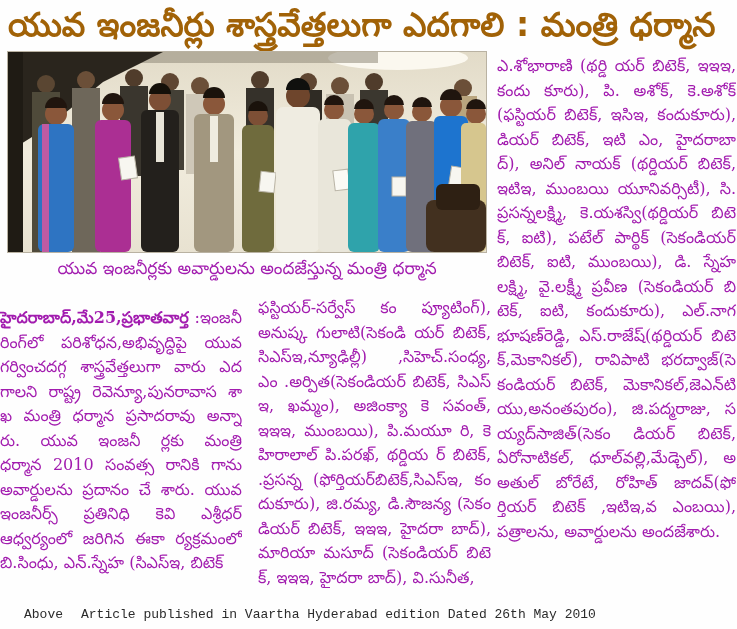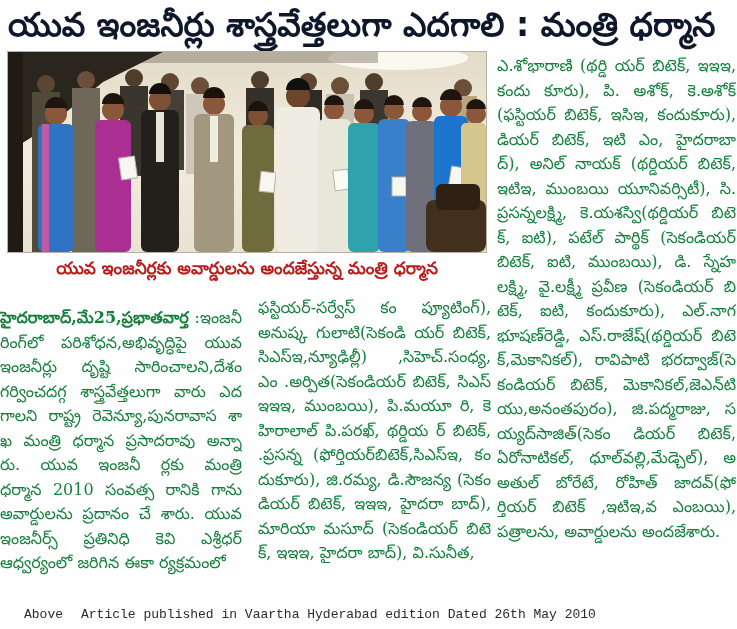--- a/index.html
+++ b/index.html
@@ -7,40 +7,39 @@
     position:relative;
     width:737px;height:629px;
     background:#fefefe;
     overflow:hidden;
     font-family:"DejaVu Sans","Liberation Sans",sans-serif;
     color:#1c1c1c;
   }
   .headline{
     position:absolute;left:8px;top:0px;width:726px;height:52px;
     font-size:33px;font-weight:bold;line-height:50px;
-    color:#0f172a;
+    color:#a16207;
     white-space:nowrap;overflow:hidden;
     font-family:"DejaVu Sans","Liberation Sans",sans-serif;
   }
   .photo-wrap{
     position:absolute;left:8px;top:52px;width:478px;height:200px;
     outline:1px solid #b9b2a2;
     background:#e9e3d3;
   }
   .caption{
     position:absolute;left:8px;top:255px;width:478px;height:26px;
-    text-align:center;font-size:17px;line-height:26px;color:#b91c1c;
+    text-align:center;font-size:17px;line-height:26px;color:#a21caf;
     font-family:"DejaVu Serif","Liberation Serif",serif;
-    font-weight:bold;
   }
   .col{
     position:absolute;
     font-size:16px;
     font-family:"DejaVu Serif","Liberation Serif",serif;
-    color:#15803d;
+    color:#a21caf;
   }
   .col .tline{
     text-align:justify;text-align-last:justify;
     white-space:nowrap;overflow:hidden;
     height:24.5px;line-height:24.5px;
   }
   .col .tline:last-child{text-align-last:left;}
   .col-left{left:0;top:306px;width:242px;}
   .col-mid{left:258px;top:296px;width:233px;}
   .col-right{left:497px;top:54px;width:239px;}
@@ -200,38 +199,39 @@
       </g>
     </svg>
   </div>
 
   <div class="caption">యువ ఇంజనీర్లకు అవార్డులను అందజేస్తున్న మంత్రి ధర్మాన</div>
 
   <div class="col col-left">
     <div class="dateline-line"><span class="dateline-bold">హైదరాబాద్,మే25,ప్రభాతవార్త</span><span> :ఇంజనీ</span></div>
     <div>
         <div class="tline">రింగ్‌లో పరిశోధన,అభివృద్ధిపై యువ</div>
-        <div class="tline">ఇంజనీర్లు దృష్టి సారించాలని,దేశం</div>
         <div class="tline">గర్వించదగ్గ శాస్త్రవేత్తలుగా వారు ఎద</div>
         <div class="tline">గాలని రాష్ట్ర రెవెన్యూ,పునరావాస శా</div>
         <div class="tline">ఖ మంత్రి ధర్మాన ప్రసాదరావు అన్నా</div>
         <div class="tline">రు. యువ ఇంజనీ ర్లకు మంత్రి</div>
         <div class="tline">ధర్మాన 2010 సంవత్స రానికి గాను</div>
         <div class="tline">అవార్డులను ప్రదానం చే శారు. యువ</div>
         <div class="tline">ఇంజనీర్స్ ప్రతినిధి కెవి ఎశ్రీధర్</div>
         <div class="tline">ఆధ్వర్యంలో జరిగిన ఈకా ర్యక్రమంలో</div>
+        <div class="tline">బి.సింధు, ఎన్.స్నేహ (సిఎస్‌ఇ, బిటెక్</div>
       </div>
   </div>
 
   <div class="col col-mid">
     <div>
         <div class="tline">ఫస్టియర్-సర్వేస్ కం ప్యూటింగ్),</div>
         <div class="tline">అనుష్క గులాటి(సెకండి యర్ బిటెక్,</div>
         <div class="tline">సిఎస్‌ఇ,న్యూఢిల్లీ) ,సిహెచ్.సంధ్య,</div>
         <div class="tline">ఎం .అర్పిత(సెకండియర్ బిటెక్, సిఎస్</div>
+        <div class="tline">ఇ, ఖమ్మం), అజింక్యా కె సవంత్,</div>
         <div class="tline">ఇఇఇ, ముంబయి), పి.మయూ రి, కె</div>
         <div class="tline">హిరాలాల్ పి.పరఖ్, థర్డియ ర్ బిటెక్,</div>
         <div class="tline">.ప్రసన్న (ఫోర్తియర్‌బిటెక్,సిఎస్‌ఇ, కం</div>
         <div class="tline">దుకూరు), జి.రమ్య, డి.సౌజన్య (సెకం</div>
         <div class="tline">డియర్ బిటెక్, ఇఇఇ, హైదరా బాద్),</div>
         <div class="tline">మారియా మసూద్ (సెకండియర్ బిటె</div>
         <div class="tline">క్, ఇఇఇ, హైదరా బాద్), వి.సునీత,</div>
       </div>
   </div>
 

